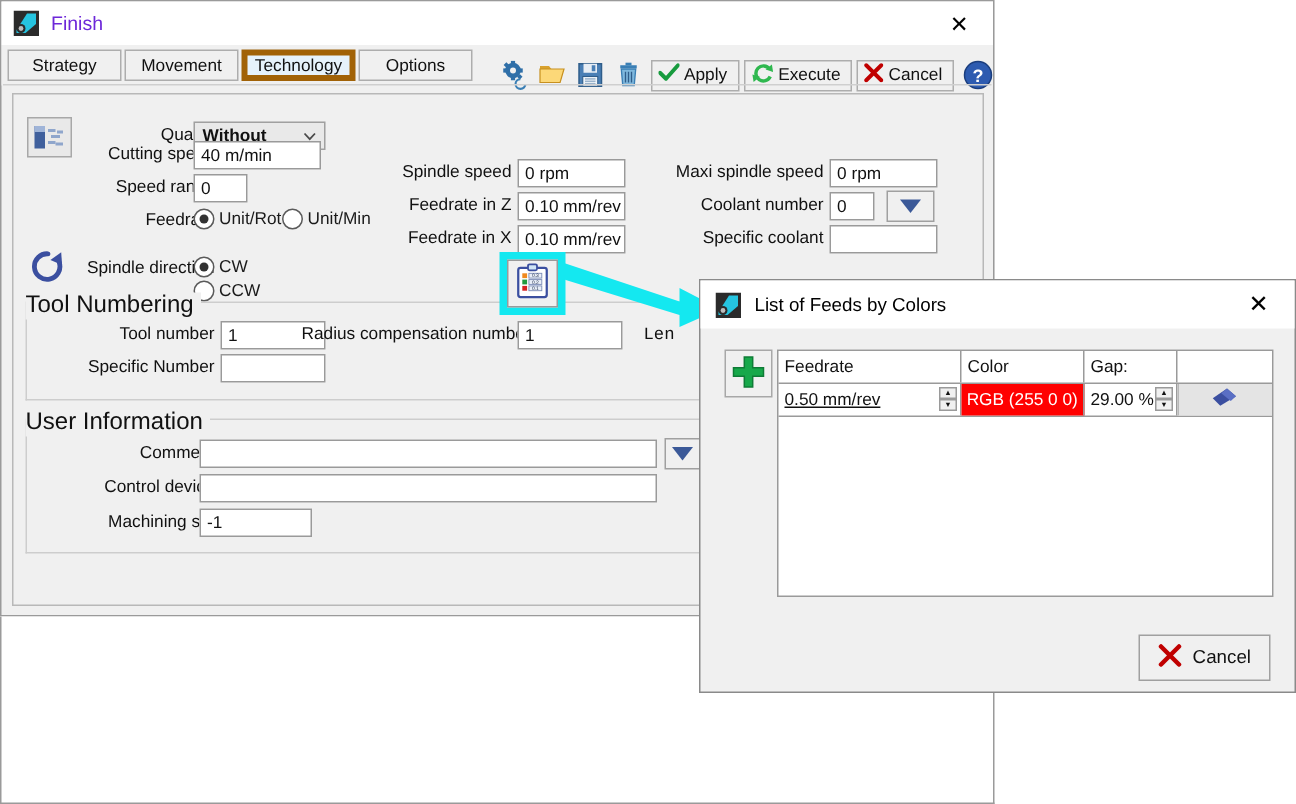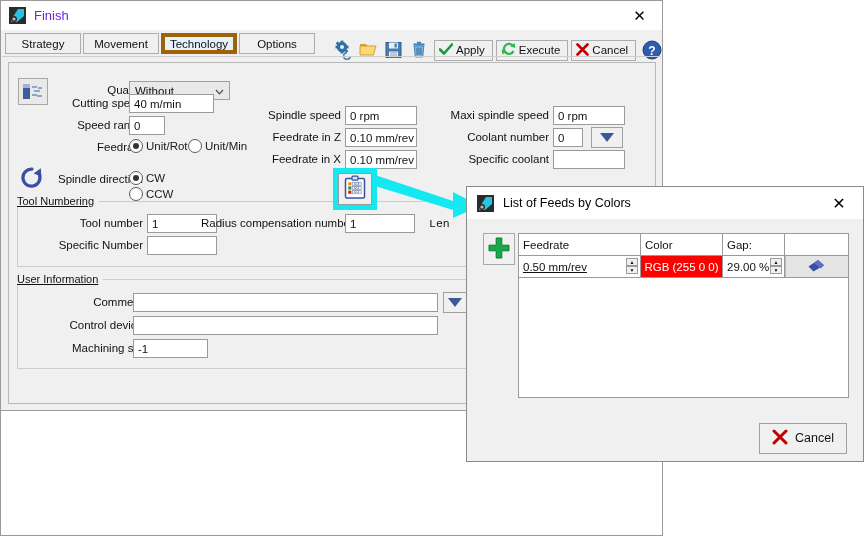--- a/index.html
+++ b/index.html
@@ -123,22 +123,22 @@
   }
   .radio .ring{
     width:12px;height:12px;border:1px solid #5a5a5a;border-radius:50%;
     background:#fff;display:inline-block;position:relative;flex:none;
   }
   .radio.on .ring::after{
     content:"";position:absolute;left:3px;top:3px;width:6px;height:6px;
     border-radius:50%;background:#333;
   }
   .group-title{
-    position:absolute;font-size:11px;color:#111;background:#f0f0f0;
-    padding-right:5px;z-index:2;text-decoration:underline;
+    position:absolute;font-size:16px;color:#111;background:#f0f0f0;
+    padding-right:5px;z-index:2;
   }
   .group-line{
     position:absolute;height:1px;background:#cdcdcd;
   }
   .group-box{
     position:absolute;border:1px solid #cdcdcd;border-top:none;
     box-sizing:border-box;
   }
   .dropbtn{
     position:absolute;width:24px;height:19px;background:#f0f0f0;
@@ -345,21 +345,21 @@
           <rect x="11" y="4" width="5" height="2"></rect>
             <rect x="13" y="8" width="6" height="2"></rect>
           <rect x="11" y="12" width="5" height="2"></rect>
             <rect x="17" y="5" width="4" height="2"></rect>
           <rect x="16" y="13" width="5" height="2"></rect>
         </g>
       </svg>
     </div>
 
     <span class="lbl" style="left:60px;top:21px;width:74px;">Quality</span>
-    <div class="combo" style="left:120px;top:18px;width:101px;">
+    <div class="combo" style="left:120px;top:18px;width:88px;font-weight:bold;">
       <span>Without</span>
       <span class="chev">
         <svg width="9" height="8" viewBox="0 0 9 8">
             <path d="M1 2 L4.5 5.8 L8 2" stroke="#4a4a4a" stroke-width="1.2" fill="none"></path>
           </svg>
       </span>
     </div>
 
     <span class="lbl" style="left:20px;top:34px;width:114px;">Cutting speed</span>
     <div class="fld" style="left:120px;top:31px;width:85px;">

